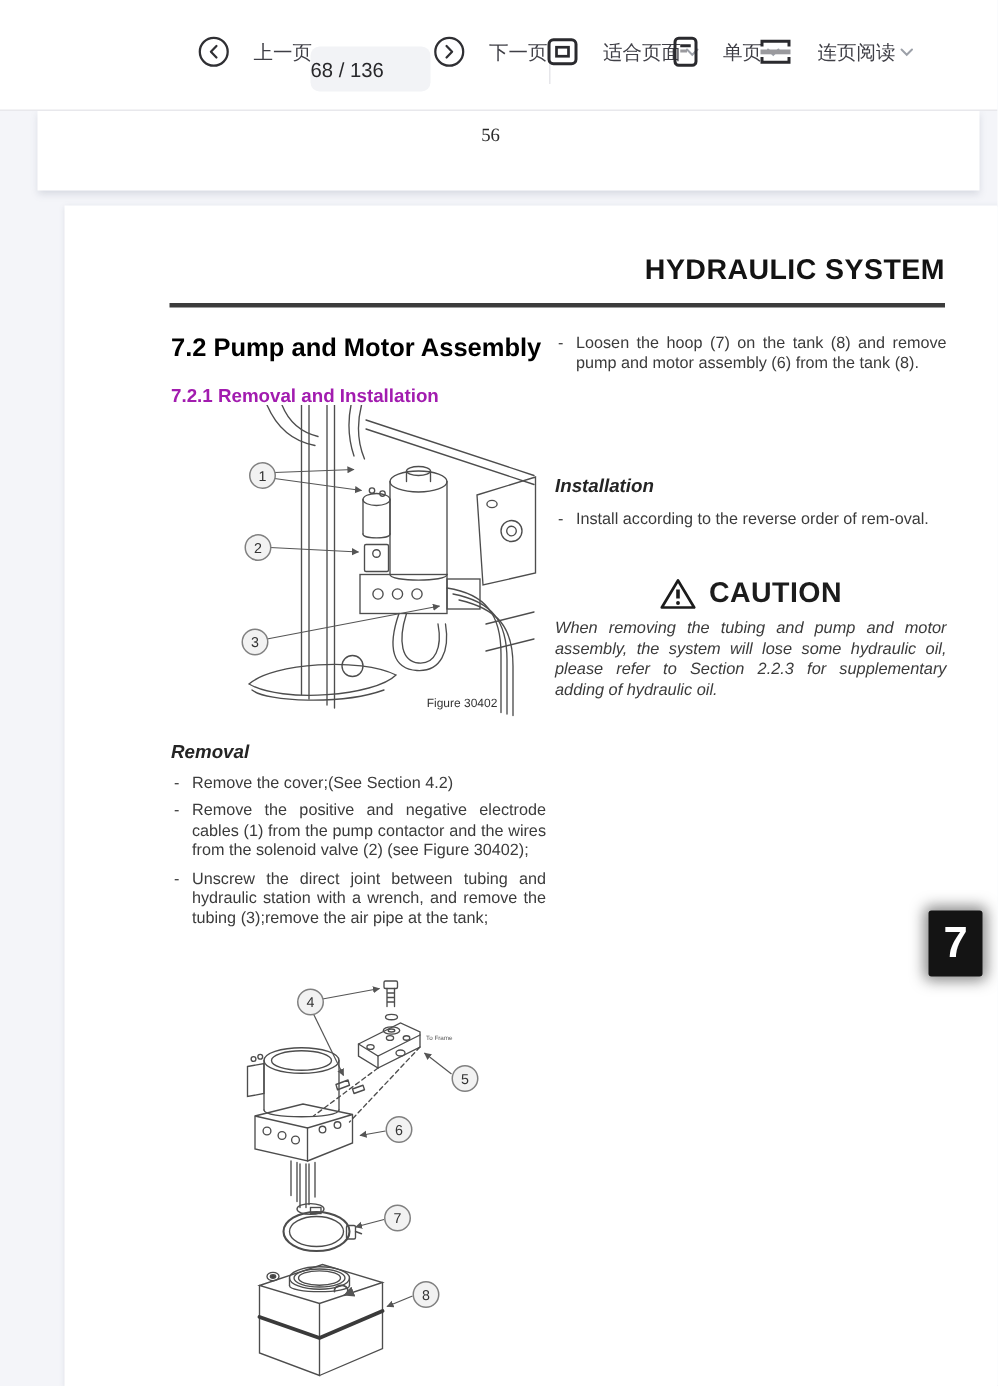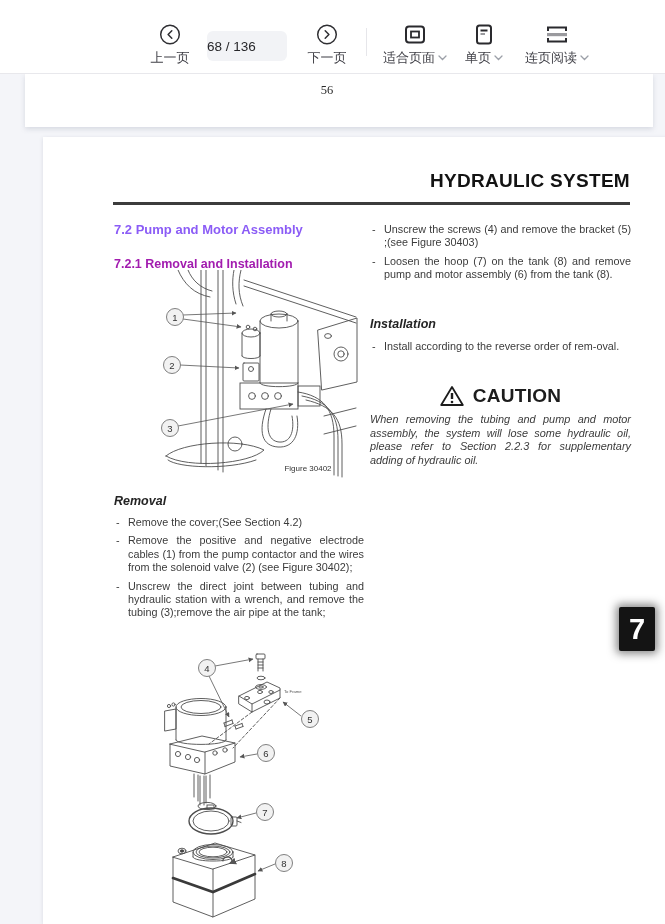--- a/index.html
+++ b/index.html
@@ -12,21 +12,21 @@
   }
 
   
   .toolbar {
     position:absolute; left:0; top:0; width:665px; height:74px;
     background:#ffffff; border-bottom:1px solid #e8e8ec;
     z-index:5;
   }
   .tb-btn {
     position:absolute; top:24px; transform:translateX(-50%);
-    display:flex; flex-direction:column; align-items:center; gap:4px;
+    display:flex; flex-direction:row; align-items:center; gap:16px;
     color:#3f3f46; font-size:13px; cursor:pointer; white-space:nowrap;
   }
   .tb-btn .lblrow { display:flex; align-items:center; gap:3px; }
   .tb-icon { display:block; }
   .page-box {
     position:absolute; left:207px; top:31px; width:80px; height:30px;
     background:#f2f3f6; border-radius:6px;
     display:flex; align-items:center; justify-content:flex-start;
     font-size:13.5px; color:#27272a;
   }
@@ -53,21 +53,21 @@
 
   
   .doc-title {
     position:absolute; left:0; top:33px; width:587px; text-align:right;
     font-size:19px; font-weight:bold; color:#131313; letter-spacing:0.3px;
   }
   .doc-rule {
     position:absolute; left:70px; top:65px; width:517px; height:3px;
     background:#3c3c3c;
   }
-  .sec-title   { position:absolute; left:71px; top:85px;  font-size:13px; font-weight:bold; color:#8b5cf6; }
+  .sec-title   { position:absolute; left:71px; top:85px;  font-size:17px; font-weight:bold; color:#000000; }
   .subsec-title{ position:absolute; left:71px; top:120px; font-size:12.5px; font-weight:bold; color:#a21caf; }
   .fig1 { position:absolute; left:105px; top:133px; width:210px; height:208px; }
   .fig2 { position:absolute; left:120px; top:508px; width:180px; height:279px; }
 
   .blk-h { font-size:12.5px; font-weight:bold; color:#242424; position:absolute;font-style:italic; }
   .removal-h { left:71px; top:357px; }
   .install-h { left:327px; top:180px; }
 
   .bullets { position:absolute; list-style:none; }
   .bullets li {
@@ -249,21 +249,20 @@
   </svg>
 
   <div class="blk-h removal-h">Removal</div>
   <ul class="bullets removal-list">
     <li>Remove the cover;(See Section 4.2)</li>
     <li>Remove the positive and negative electrode cables (1) from the pump contactor and the wires from the solenoid valve (2) (see Figure 30402);</li>
     <li>Unscrew the direct joint between tubing and hydraulic station with a wrench, and remove the tubing (3);remove the air pipe at the tank;</li>
   </ul>
 
   <ul class="bullets right-list">
-    <li>Unscrew the screws (4) and remove the bracket (5) ;(see Figure 30403)</li>
     <li>Loosen the hoop (7) on the tank (8) and remove pump and motor assembly (6) from the tank (8).</li>
   </ul>
 
   <div class="blk-h install-h">Installation</div>
   <ul class="bullets install-list">
     <li>Install according to the reverse order of rem-oval.</li>
   </ul>
 
   <div class="caution-head">
     <svg width="24" height="22" viewBox="0 0 24 22">

